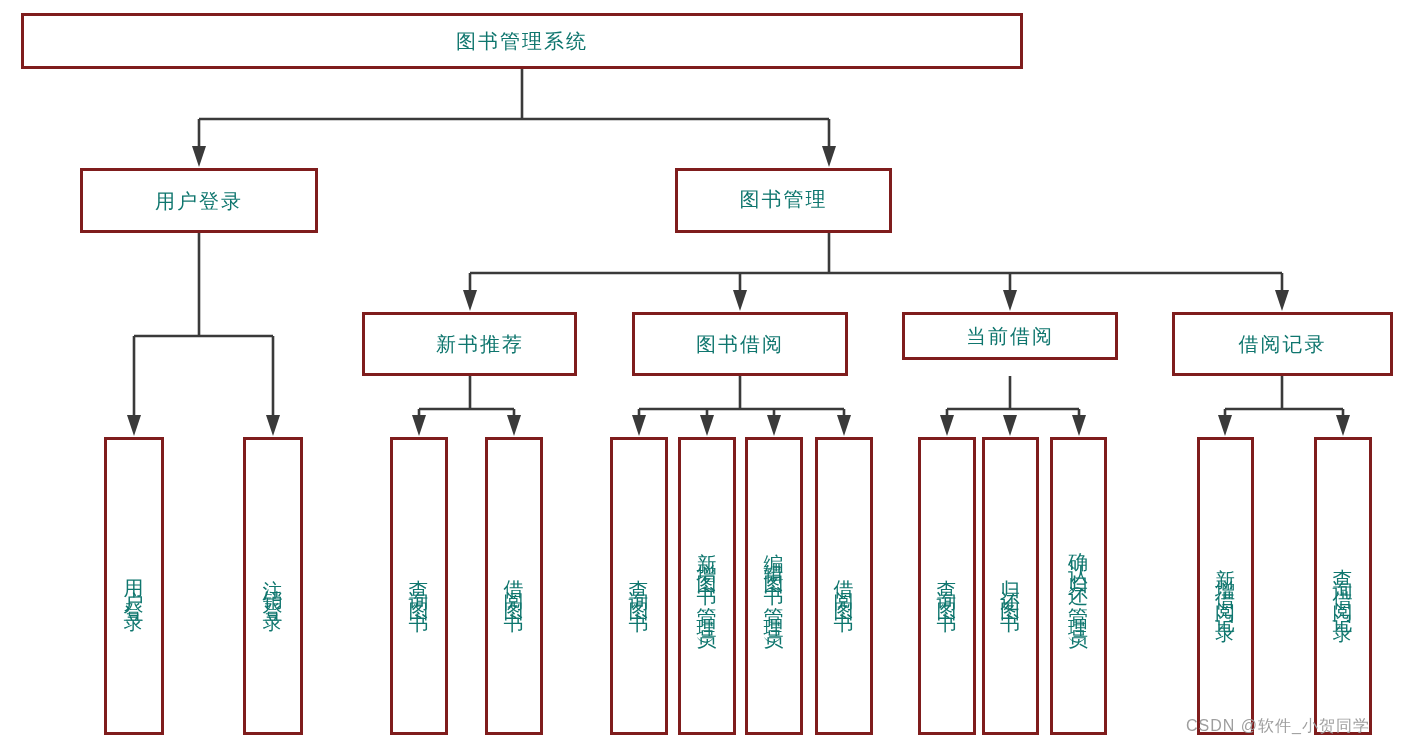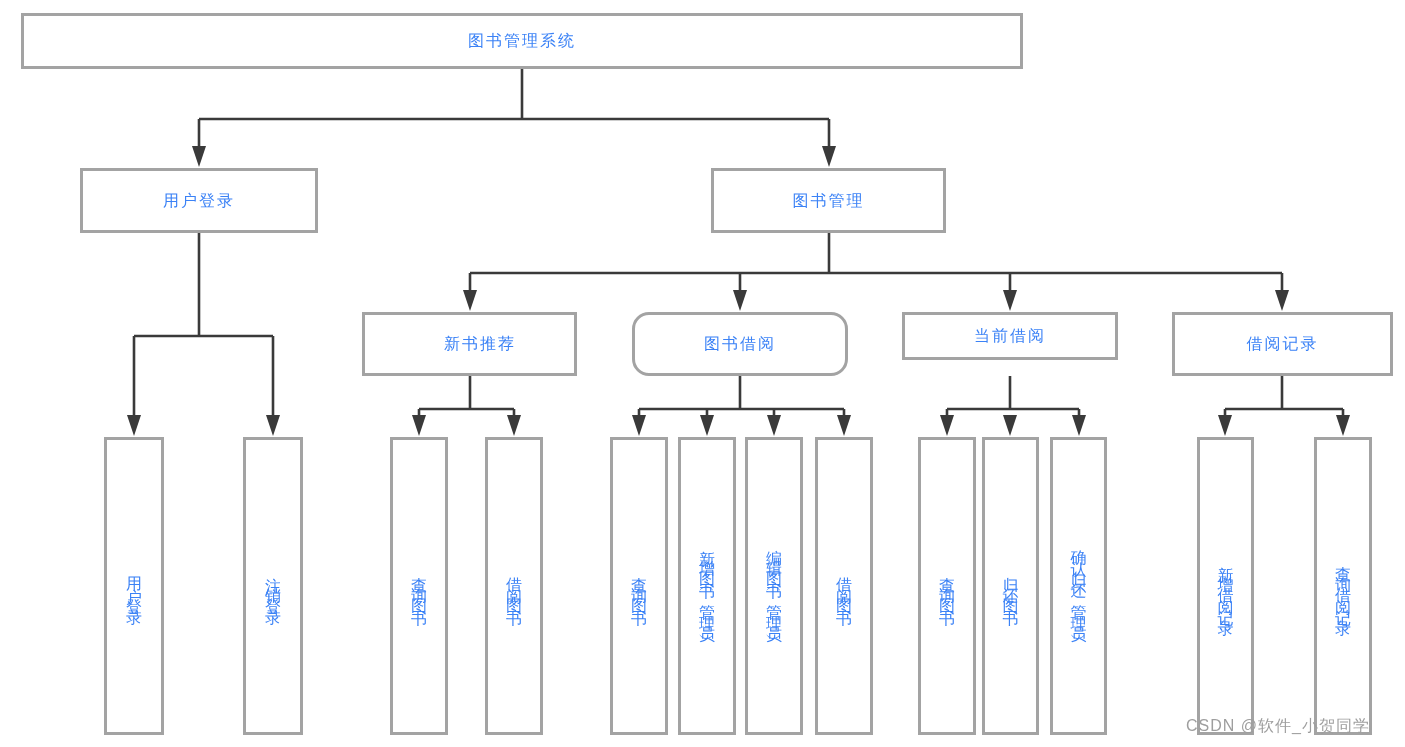--- a/index.html
+++ b/index.html
@@ -2,23 +2,23 @@
 <html><head>
 <meta charset="utf-8">
 <style>
   html,body{margin:0;padding:0;background:#ffffff;}
   .stage{
     position:relative;width:1405px;height:747px;background:#ffffff;
     font-family:"Liberation Sans","DejaVu Sans",sans-serif;overflow:hidden;
   }
   .wires{position:absolute;left:0;top:0;z-index:0;}
   .node{
-    position:absolute;background:#ffffff;border:3px solid #a3a3a3;
+    position:absolute;background:#ffffff;border:3px solid #7f1d1d;
     box-sizing:border-box;display:flex;align-items:center;justify-content:center;
-    color:#3b82f6;font-size:16px;letter-spacing:2px;z-index:1;white-space:nowrap;
+    color:#0f766e;font-size:20px;letter-spacing:2px;z-index:1;white-space:nowrap;
     line-height:1.2;
   }
   .v{
     writing-mode:vertical-rl;text-orientation:mixed;
     letter-spacing:11px;white-space:normal;line-height:1;
   }
   .watermark{
     position:absolute;left:1186px;top:716px;z-index:2;
     color:#9e9e9e;font-size:16px;letter-spacing:1px;white-space:nowrap;
   }
@@ -92,24 +92,24 @@
       <polygon points="1010,436 1003,415 1017,415"></polygon>
       <polygon points="1079,436 1072,415 1086,415"></polygon>
       <polygon points="1225,436 1218,415 1232,415"></polygon>
       <polygon points="1343,436 1336,415 1350,415"></polygon>
     </g>
   </svg>
 
   <div class="node" style="left:21px;top:13px;width:1002px;height:56px;">图书管理系统</div>
 
   <div class="node" style="left:80px;top:168px;width:238px;height:65px;">用户登录</div>
-  <div class="node" style="left:711px;top:168px;width:235px;height:65px;">图书管理</div>
+  <div class="node" style="left:675px;top:168px;width:217px;height:65px;font-family:Liberation Mono, monospace;">图书管理</div>
 
   <div class="node" style="left:362px;top:312px;width:215px;height:64px;padding-left:21px;">新书推荐</div>
-  <div class="node" style="left:632px;top:312px;width:216px;height:64px;border-radius:17px;">图书借阅</div>
+  <div class="node" style="left:632px;top:312px;width:216px;height:64px;">图书借阅</div>
   <div class="node" style="left:902px;top:312px;width:216px;height:48px;">当前借阅</div>
   <div class="node" style="left:1172px;top:312px;width:221px;height:64px;">借阅记录</div>
 
   <div class="node v" style="left:104px;top:437px;width:60px;height:298px;">用户登录</div>
   <div class="node v" style="left:243px;top:437px;width:60px;height:298px;">注销登录</div>
 
   <div class="node v" style="left:390px;top:437px;width:58px;height:298px;">查询图书</div>
   <div class="node v" style="left:485px;top:437px;width:58px;height:298px;">借阅图书</div>
 
   <div class="node v" style="left:610px;top:437px;width:58px;height:298px;">查询图书</div>

